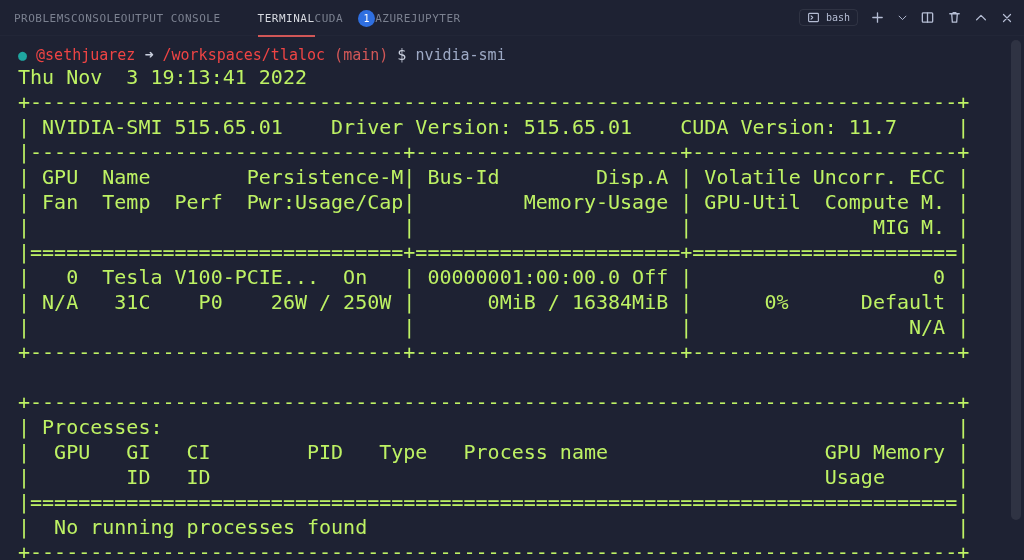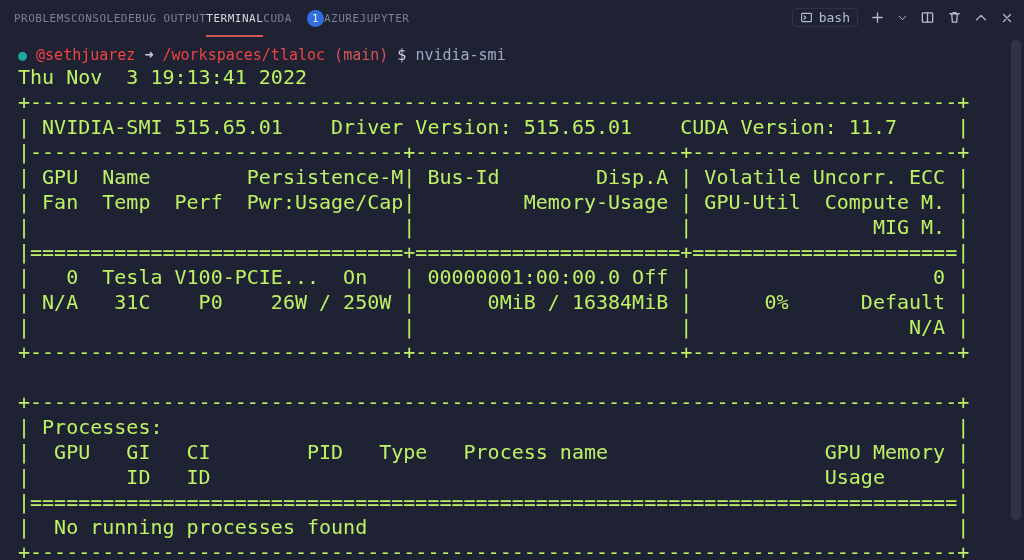--- a/index.html
+++ b/index.html
@@ -21,39 +21,39 @@
   }
   .tabs { display: flex; align-items: center; }
   .tab {
     font-size: 11px;
     letter-spacing: 0.5px;
     color: #7b8190;
     padding: 8px 0 7px 0;
     position: relative;
     cursor: pointer;
   }
-  .tab.active { color: #d6d9e0; }
+  .tab.active { color: #d6d9e0; margin-left: 37px; }
   .tab.active::after {
     content:"";
     position:absolute; left:0; right:0; bottom:-5px;
     height:1.5px; background:#d15757;
   }
   .badge {
     display:inline-flex; align-items:center; justify-content:center;
     margin-left:8px;
     width:17px; height:17px; border-radius:50%;
     background:#2f6fe0; color:#fff; font-size:10px;
     vertical-align: middle;
   }
   .spacer { flex:1; }
   .actions { display:flex; align-items:center; gap:12px; color:#b5bdd4; }
   .action-icon { display:flex; align-items:center; cursor:pointer; }
   .shell-label {
     display:flex; align-items:center; gap:6px;
-    font-size:13px; color:#b5bdd4;
+    font-size:10px; color:#b5bdd4;
     border:1px solid rgba(255,255,255,0.08);
     padding:1px 7px; border-radius:4px;
   }
   svg { stroke: currentColor; fill: none; stroke-width: 1.4; stroke-linecap: round; stroke-linejoin: round; }
 
   .terminal-body {
     padding: 10px 18px 8px 18px;
     font-size: 15px;
     line-height: 1.25;
     color: #9da9c5;
@@ -75,21 +75,21 @@
     border-radius:5px;
   }
 </style>
 </head>
 <body>
 
 <div class="panel-header">
   <div class="tabs">
     <div class="tab">PROBLEMS</div>
     <div class="tab">CONSOLE</div>
-    <div class="tab">DEBUG OUTPUT</div>
+    <div class="tab">OUTPUT CONSOLE</div>
     <div class="tab active">TERMINAL</div>
     <div class="tab">
       <span>CUDA</span>
       <span class="badge">1</span>
     </div>
     <div class="tab">AZURE</div>
     <div class="tab">JUPYTER</div>
   </div>
   <div class="spacer"></div>
   <div class="actions">

